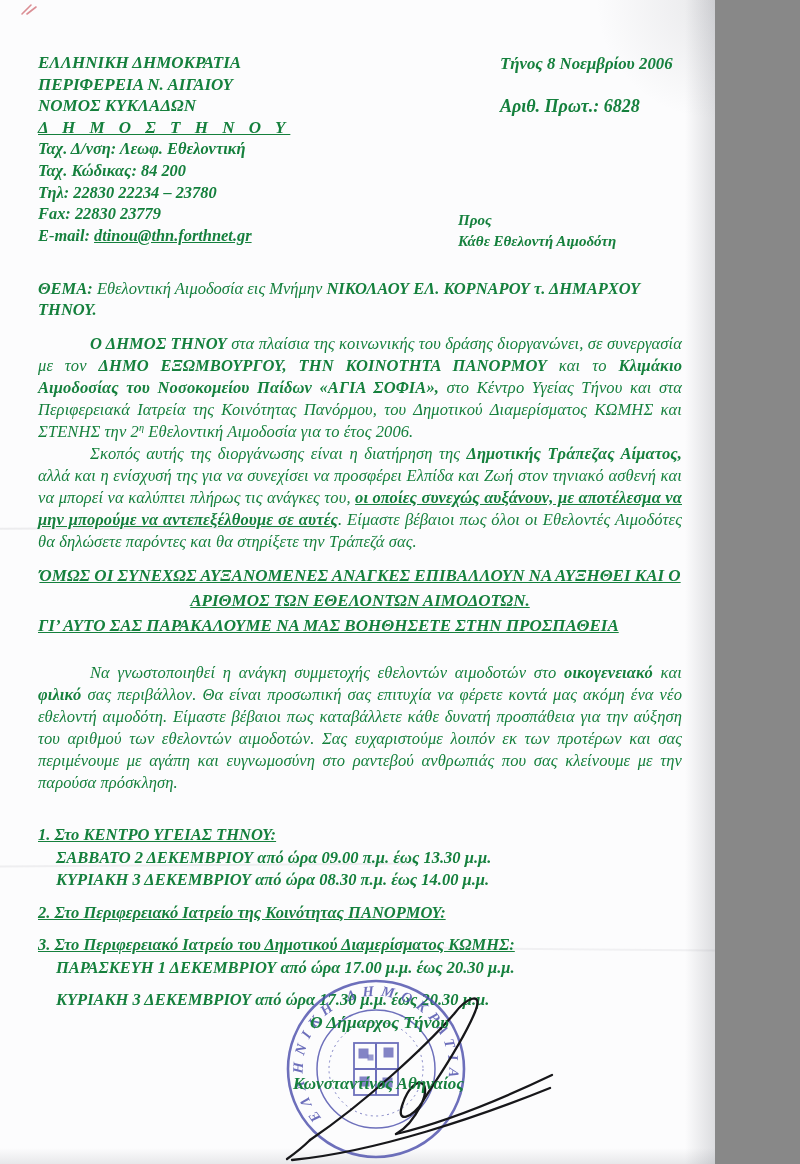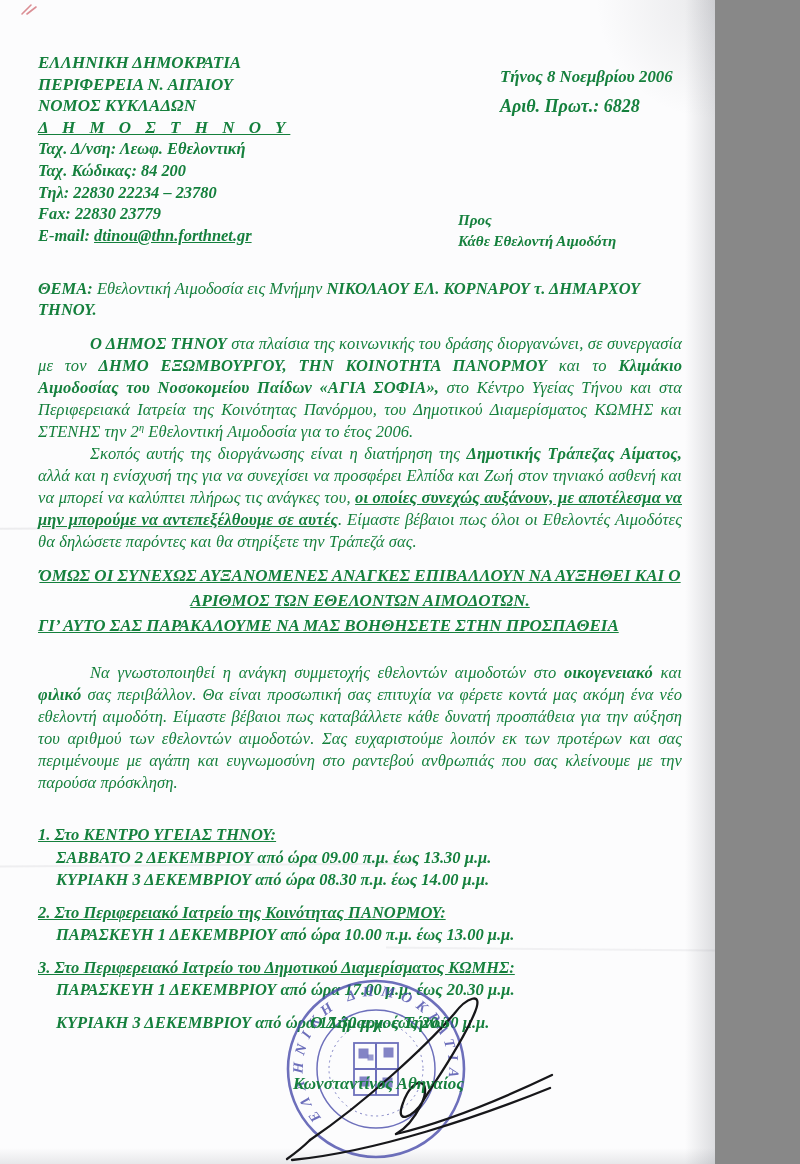--- a/index.html
+++ b/index.html
@@ -27,21 +27,21 @@
 
   
   .content{position:absolute;left:38px;right:33px;top:52px;}
   .header{position:relative;height:226px;}
   .lh{line-height:21.6px;font-weight:bold;font-size:17px;white-space:nowrap;}
   .lh.contact{font-size:16.4px;}
   .muni{text-decoration:underline;letter-spacing:5px;}
   .u{text-decoration:underline;}
   .b{font-weight:bold;}
   .sup{vertical-align:super;font-size:.62em;line-height:0;}
-  .meta-date{position:absolute;left:462px;top:15px;font-weight:bold;font-size:16.8px;white-space:nowrap;}
+  .meta-date{position:absolute;left:462px;top:2px;font-weight:bold;font-size:16.8px;white-space:nowrap;}
   .meta-prot{position:absolute;left:462px;top:44px;font-weight:bold;font-size:18px;white-space:nowrap;}
   .to-block{position:absolute;left:420px;top:158px;font-weight:bold;font-size:15px;line-height:21px;}
 
   .subject{font-size:16.5px;margin:0 0 13px 0;line-height:21px;}
   .para{font-size:16.5px;line-height:22px;text-align:justify;text-indent:52px;margin:0;letter-spacing:.1px;}
 
   .appeal{font-weight:bold;font-size:17px;line-height:25px;margin:10px 0 24px 0;}
   .appeal-main{text-align:center;text-decoration:underline;}
   .appeal-sub{text-align:left;text-decoration:underline;}
 
@@ -109,21 +109,20 @@
     <div class="schedule">
 
       <div class="sched-item">
         <div class="sched-head">1. Στο ΚΕΝΤΡΟ ΥΓΕΙΑΣ ΤΗΝΟΥ:</div>
         <div class="sched-line"><span>ΣΑΒΒΑΤΟ 2 ΔΕΚΕΜΒΡΙΟΥ από ώρα 09.00 π.μ. έως 13.30 μ.μ.</span></div>
         <div class="sched-line"><span>ΚΥΡΙΑΚΗ 3 ΔΕΚΕΜΒΡΙΟΥ από ώρα 08.30 π.μ. έως 14.00 μ.μ.</span></div>
       </div>
 
       <div class="sched-item">
         <div class="sched-head">2. Στο Περιφερειακό Ιατρείο της Κοινότητας ΠΑΝΟΡΜΟΥ:</div>
-        <div class="sched-line"><span>ΠΑΡΑΣΚΕΥΗ 1 ΔΕΚΕΜΒΡΙΟΥ από ώρα 10.00 π.μ. έως 13.00 μ.μ.</span></div>
       </div>
 
       <div class="sched-item">
         <div class="sched-head">3. Στο Περιφερειακό Ιατρείο του Δημοτικού Διαμερίσματος ΚΩΜΗΣ:</div>
         <div class="sched-line"><span>ΠΑΡΑΣΚΕΥΗ 1 ΔΕΚΕΜΒΡΙΟΥ από ώρα 17.00 μ.μ. έως 20.30 μ.μ.</span></div>
       </div>
 
       <div class="sched-item">
         <div class="sched-line"><span>ΚΥΡΙΑΚΗ 3 ΔΕΚΕΜΒΡΙΟΥ από ώρα 17.30 μ.μ. έως 20.30 μ.μ.</span></div>
       </div>

